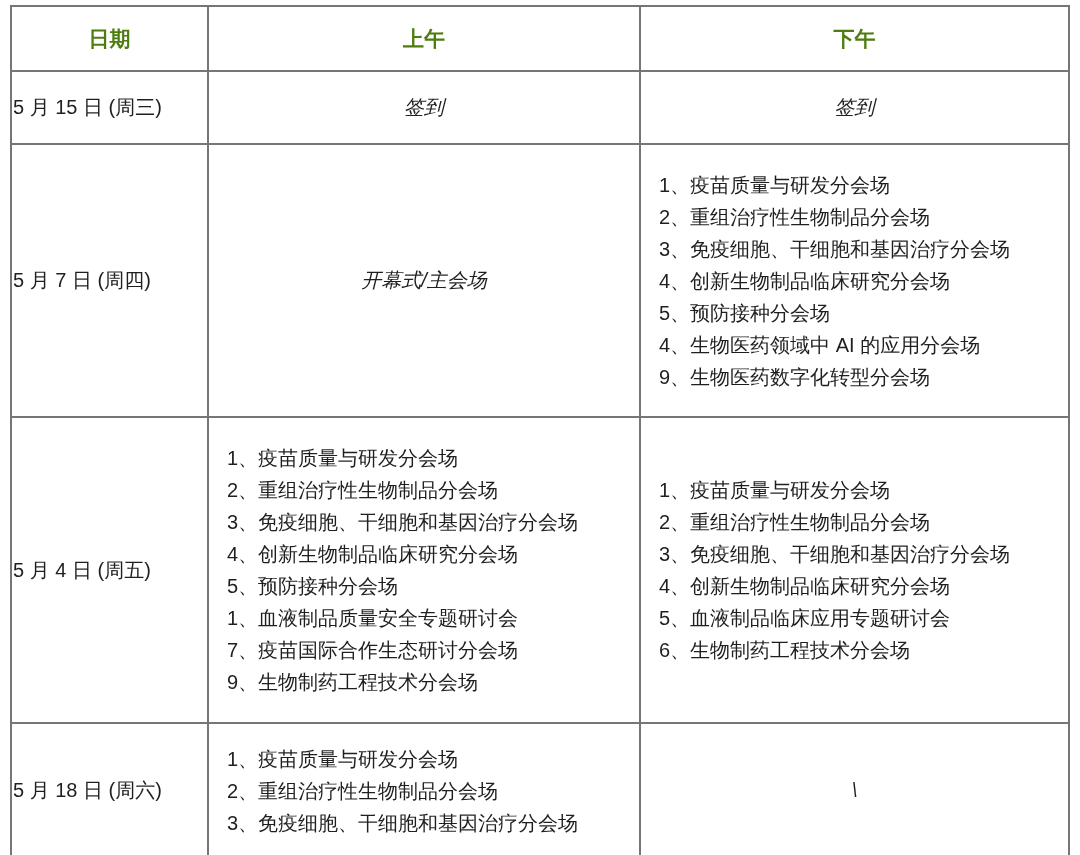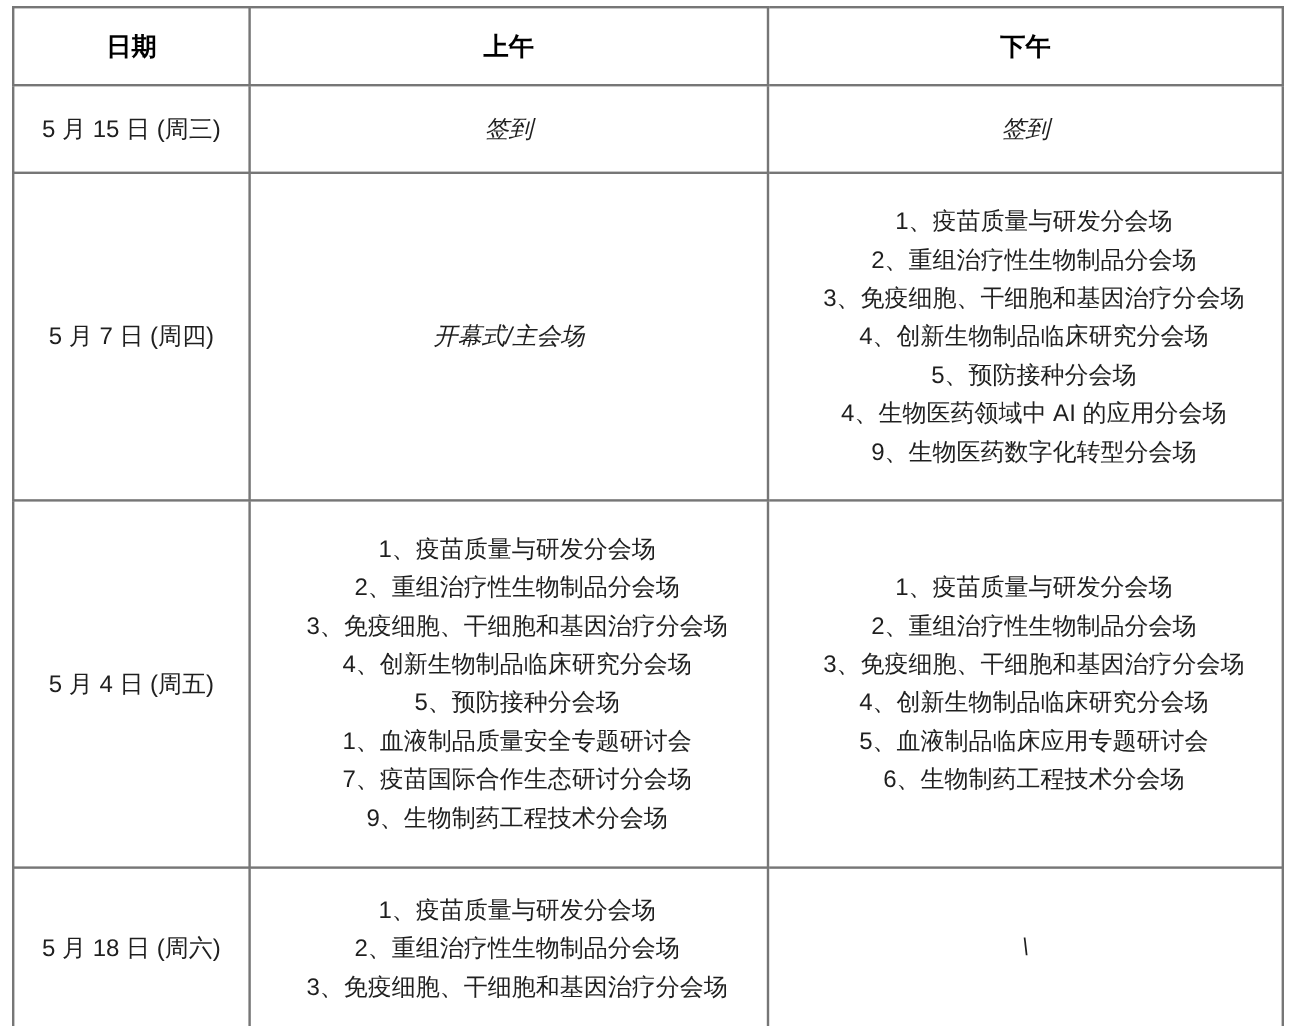--- a/index.html
+++ b/index.html
@@ -37,34 +37,34 @@
   thead tr { height: 65px; }
   tbody tr:nth-child(1) td { height: 69px; }
   tbody tr:nth-child(2) td { height: 269px; }
   tbody tr:nth-child(3) td { height: 302px; }
   tbody tr:nth-child(4) td { height: 131px; }
 
   th.hdr {
     font-size: 21px;
     font-weight: bold;
     text-align: center;
-    color: #000000;
+    color: #4d7c0f;
   }
   td.date-cell {
-    text-align: center;
+    text-align: left;
     font-size: 20px;
     white-space: nowrap;
   }
   td.center-cell {
     text-align: center;
     font-size: 20px;
     font-style: italic;
   }
   td.list-cell {
-    text-align: center;
+    text-align: left;
     font-size: 20px;
     padding-left: 18px;
     padding-right: 4px;
   }
   .session-line {
     line-height: 32px;
     white-space: nowrap;
   }
 </style>
 </head>

